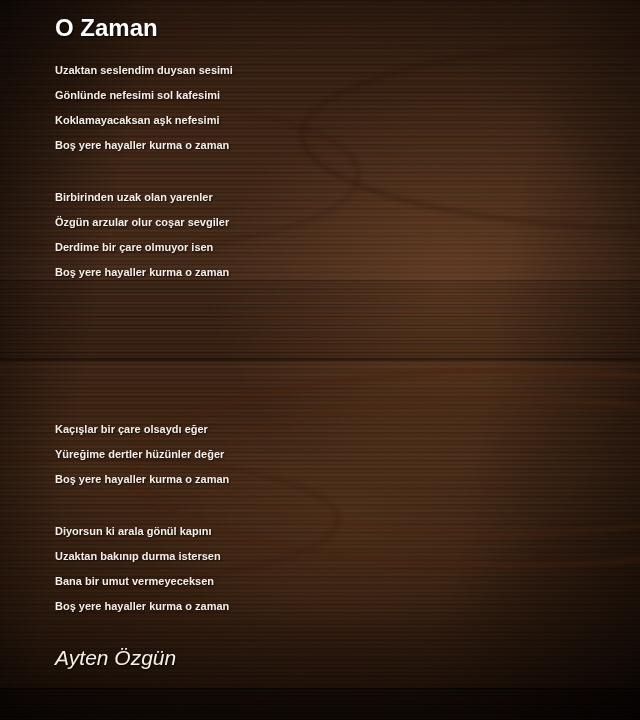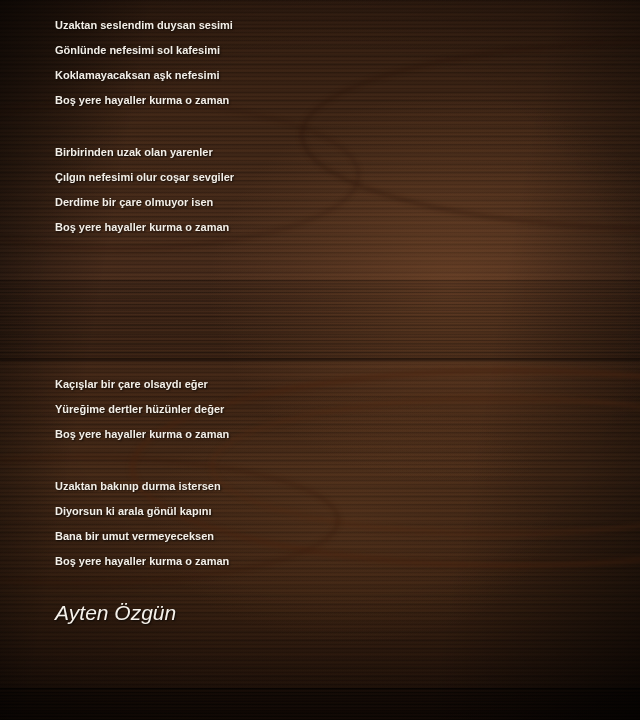--- a/index.html
+++ b/index.html
@@ -128,46 +128,47 @@
   <div class="arc arc-5"></div>
   <div class="arc arc-1"></div>
   <div class="arc arc-2"></div>
   <div class="arc arc-4"></div>
   <div class="seam seam-mid"></div>
   <div class="band-bottom"></div>
   <div class="vignette"></div>
 
   <div class="content">
 
+    <h1 class="title">O Zaman</h1>
 
     <div class="stanza">
       <div class="line">Uzaktan seslendim duysan sesimi</div>
       <div class="line">Gönlünde nefesimi sol kafesimi</div>
       <div class="line">Koklamayacaksan aşk nefesimi</div>
       <div class="line">Boş yere hayaller kurma o zaman</div>
     </div>
 
     <div class="stanza">
       <div class="line">Birbirinden uzak olan yarenler</div>
-      <div class="line">Çılgın nefesimi olur coşar sevgiler</div>
+      <div class="line">Özgün arzular olur coşar sevgiler</div>
       <div class="line">Derdime bir çare olmuyor isen</div>
       <div class="line">Boş yere hayaller kurma o zaman</div>
     </div>
 
     <div class="stanza-gap"></div>
 
     <div class="stanza">
       <div class="line">Kaçışlar bir çare olsaydı eğer</div>
       <div class="line">Yüreğime dertler hüzünler değer</div>
       <div class="line">Boş yere hayaller kurma o zaman</div>
     </div>
 
     <div class="stanza">
+      <div class="line">Diyorsun ki arala gönül kapını</div>
       <div class="line">Uzaktan bakınıp durma istersen</div>
-      <div class="line">Diyorsun ki arala gönül kapını</div>
       <div class="line">Bana bir umut vermeyeceksen</div>
       <div class="line">Boş yere hayaller kurma o zaman</div>
     </div>
 
     <div class="author">Ayten Özgün</div>
 
   </div>
 </div>
 
 </body></html>

